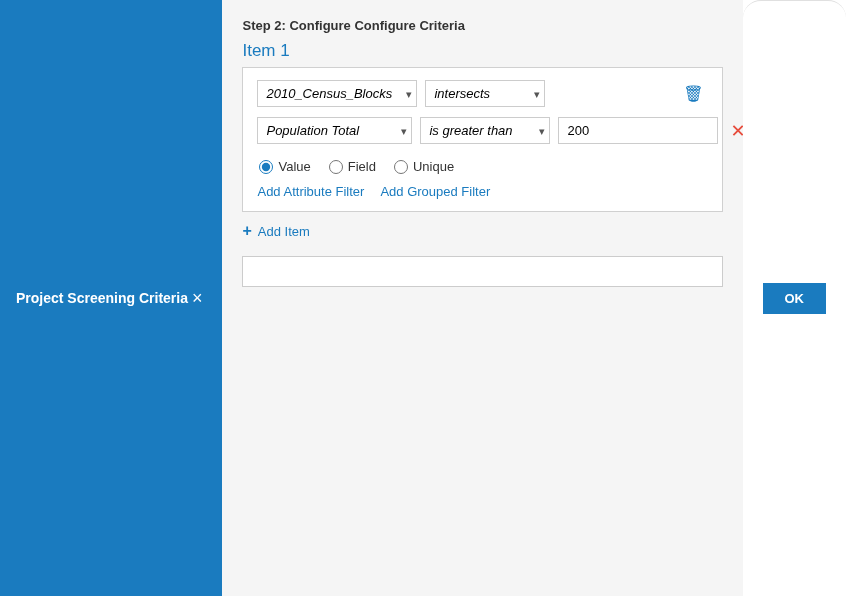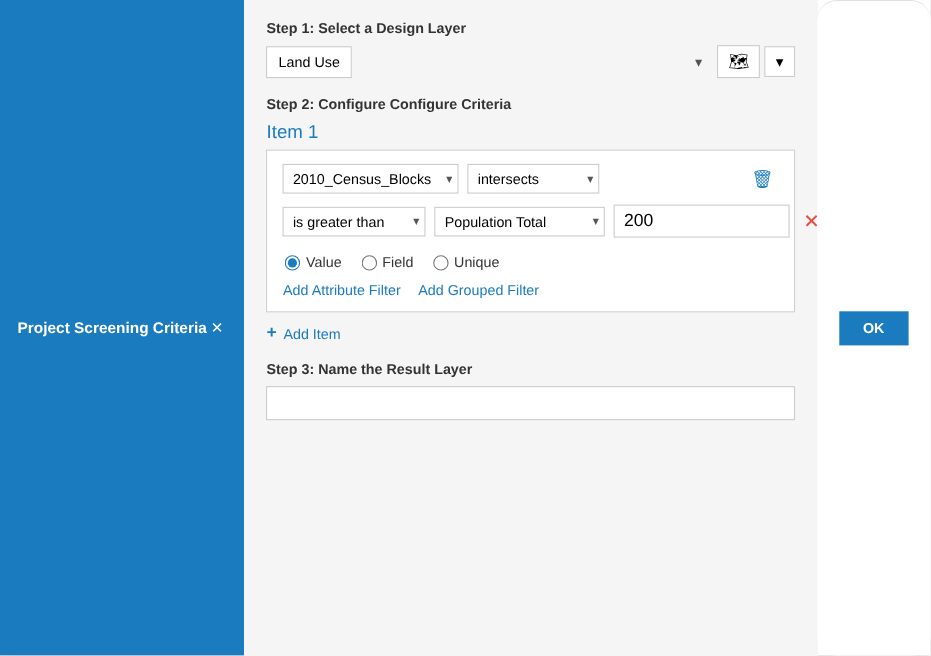--- a/index.html
+++ b/index.html
@@ -115,20 +115,21 @@
       margin-bottom: 10px;
     }
     .filter-select {
       background: #fff;
       border: 1px solid #ccc;
       padding: 5px 8px;
       font-size: 13px;
       appearance: none;
       cursor: pointer;
       outline: none;
+      font-style: italic;
     }
     .select-sm-wrap {
       position: relative;
       display: inline-flex;
       align-items: center;
     }
     .select-sm-wrap::after {
       content: "▾";
       position: absolute;
       right: 6px;
@@ -143,21 +144,21 @@
       padding-right: 24px;
     }
     .filter-select-sm {
       min-width: 120px;
       padding-right: 22px;
     }
     .filter-input {
       background: #fff;
       border: 1px solid #ccc;
       padding: 5px 8px;
-      font-size: 16px;
+      font-size: 13px;
       min-width: 160px;
       outline: none;
     }
     .trash-btn {
       margin-left: auto;
       background: none;
       border: none;
       cursor: pointer;
       color: #1a7bbf;
       font-size: 16px;
@@ -264,38 +265,20 @@
 
 <div class="dialog">
 
   <div class="title-bar">
     <span class="title-bar-text">Project Screening Criteria</span>
     <button class="close-btn">×</button>
   </div>
 
   <div class="dialog-body">
 
-    <div class="step-section">
-      <div class="section-label">Step 1: Select a Design Layer</div>
-      <div class="design-layer-row">
-        <div class="select-wrapper">
-          <select class="design-layer-select">
-            <option>Land Use</option>
-            <option>Roads</option>
-            <option>Parcels</option>
-          </select>
-        </div>
-        <button class="icon-btn">
-          <span style="font-size:15px;">🗺</span>
-        </button>
-        <button class="icon-btn">
-          <span>▾</span>
-        </button>
-      </div>
-    </div>
 
     <div class="step-section">
       <div class="section-label">Step 2: Configure Configure Criteria</div>
       <div class="item-label">Item 1</div>
 
       <div class="item-container">
 
         <div class="filter-row">
           <div class="select-sm-wrap">
             <select class="filter-select filter-select-lg">
@@ -311,32 +294,32 @@
               <option>within</option>
             </select>
           </div>
           <button class="trash-btn">
             <span>🗑</span>
           </button>
         </div>
 
         <div class="filter-row">
           <div class="select-sm-wrap">
+            <select class="filter-select filter-select-lg">
+              <option>Population Total</option>
+              <option>Name</option>
+              <option>Area</option>
+            </select>
+          </div>
+          <div class="select-sm-wrap">
             <select class="filter-select" style="min-width:130px;padding-right:22px;">
               <option>is greater than</option>
               <option>is less than</option>
               <option>is equal to</option>
               <option>contains</option>
-            </select>
-          </div>
-          <div class="select-sm-wrap">
-            <select class="filter-select filter-select-lg">
-              <option>Population Total</option>
-              <option>Name</option>
-              <option>Area</option>
             </select>
           </div>
           <input class="filter-input" type="text" value="200" style="">
           <button class="remove-btn">
             <span>✕</span>
           </button>
         </div>
 
         <div class="radio-row">
           <label class="radio-label">
@@ -360,21 +343,20 @@
 
       </div>
 
       <div class="add-item-row">
         <span class="add-item-plus">+</span>
         <span>Add Item</span>
       </div>
     </div>
 
     <div class="step-section">
-      <div class="section-label">Step 3: Name the Result Layer</div>
       <input class="result-layer-input" type="text" style="">
     </div>
 
   </div>
 
   <div class="dialog-footer">
     <button class="btn-ok">OK</button>
   </div>
 
 </div>

